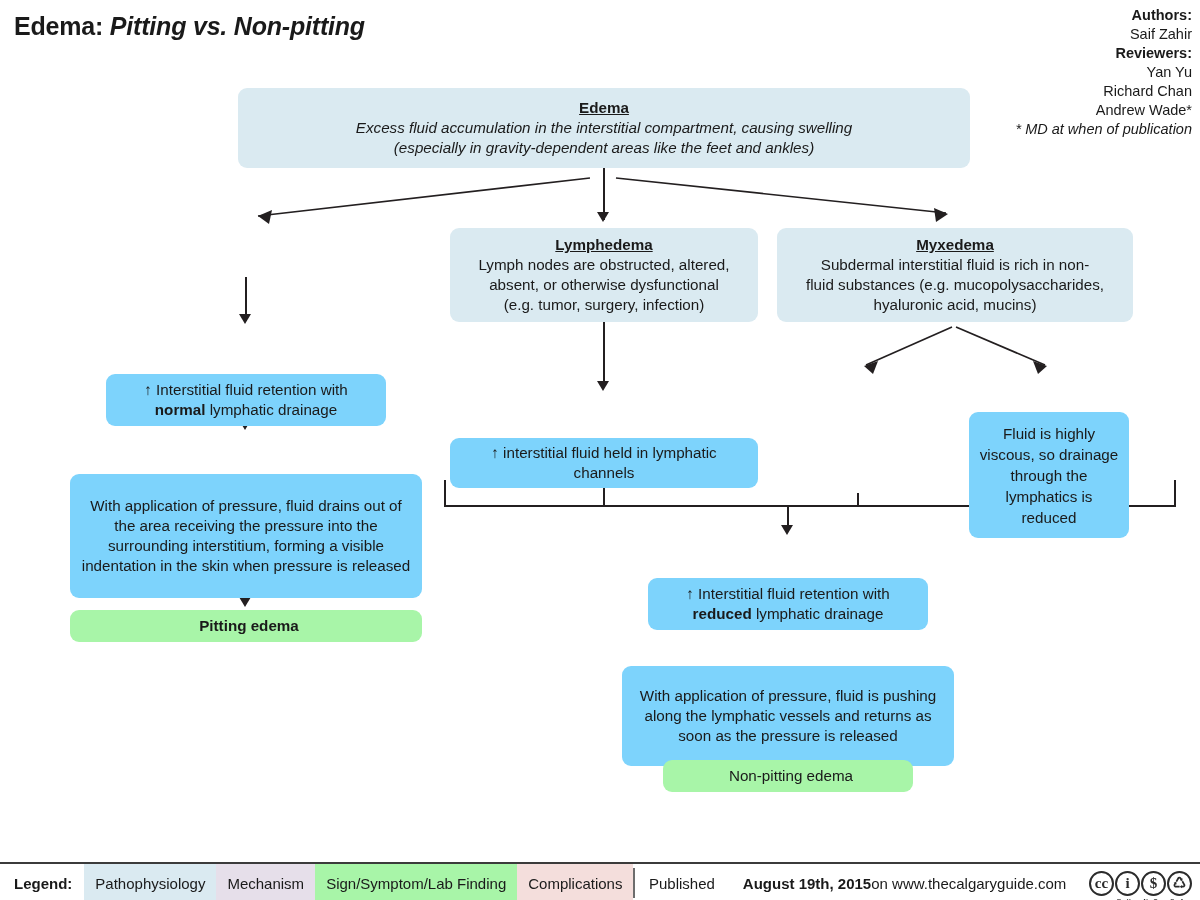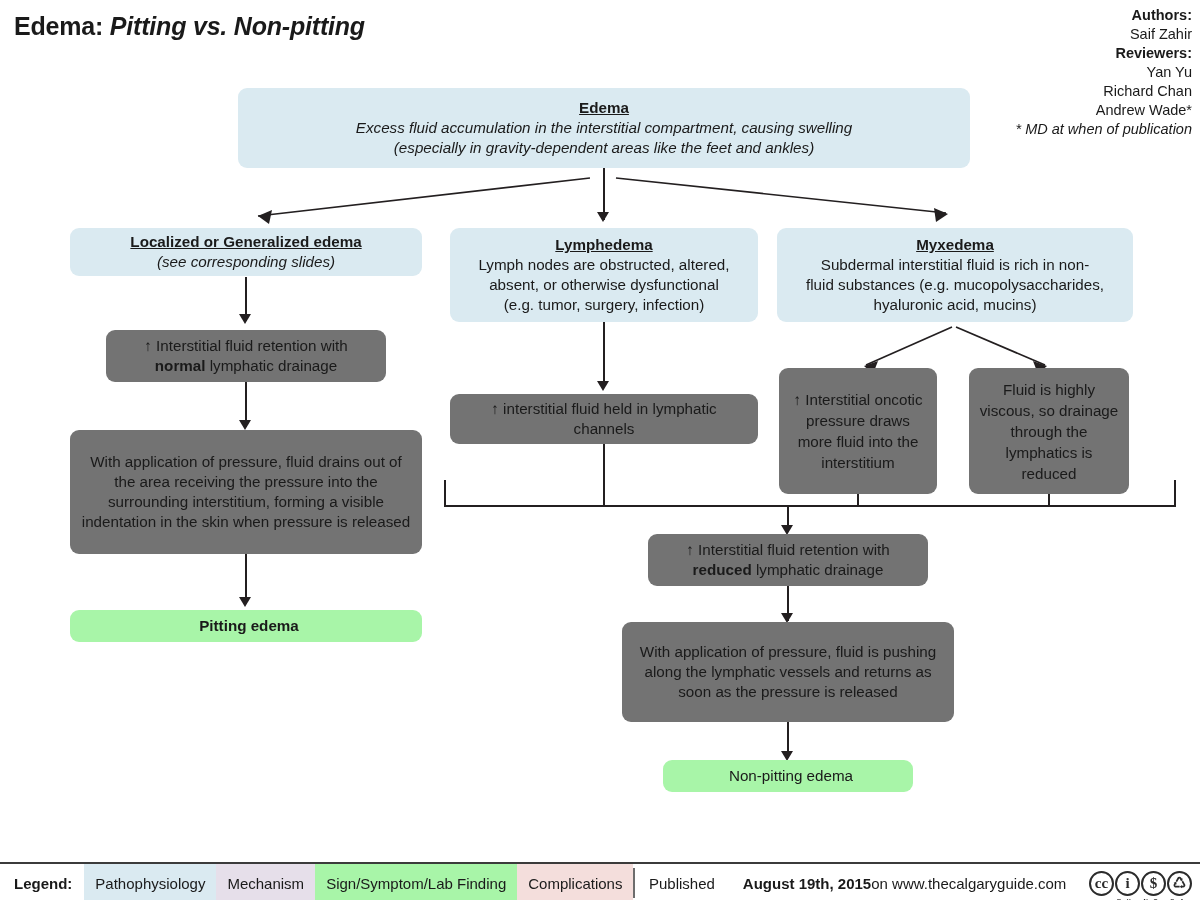--- a/index.html
+++ b/index.html
@@ -51,21 +51,21 @@
     display: flex;
     align-items: center;
     justify-content: center;
     text-align: center;
     padding: 5px 9px;
     line-height: 20px;
     font-size: 15.2px;
   }
   .box .inner { width: 100%; }
   .blue  { background: #daeaf1; }
-  .purp  { background: #737373; }
+  .purp  { background: #7dd3fc; margin-top: 44px; }
   .green { background: #a8f5a8; padding-left: 15px; }
   .box b { font-weight: bold; }
   .box i { font-style: italic; }
   .ttl { font-weight: bold; display: block; text-decoration: underline; }
   .sub { font-style: italic; display: block; }
 
   
   .ln {
     position: absolute;
     background: #231f20;
@@ -219,26 +219,20 @@
   <div class="arrowhead" style="left:781px; top:751px;"></div>
 
   <div class="box blue" id="n-edema" style="left:238px; top:88px; width:732px; height:80px;">
     <div class="inner">
       <span class="ttl">Edema</span>
       <i><span>Excess fluid accumulation in the interstitial compartment, causing swelling</span></i><br>
       <i><span>(especially in gravity-dependent areas like the feet and ankles)</span></i>
     </div>
   </div>
 
-  <div class="box blue" id="n-localized" style="left:70px; top:228px; width:352px; height:48px;">
-    <div class="inner">
-      <span class="ttl">Localized or Generalized edema</span>
-      <span class="sub">(see corresponding slides)</span>
-    </div>
-  </div>
 
   <div class="box blue" id="n-lymphedema" style="left:450px; top:228px; width:308px; height:94px;">
     <div class="inner">
       <span class="ttl">Lymphedema</span>
       <span>Lymph nodes are obstructed, altered,</span><br>
       <span>absent, or otherwise dysfunctional</span><br>
       <span>(e.g. tumor, surgery, infection)</span>
     </div>
   </div>
 
@@ -263,23 +257,20 @@
   </div>
 
   <div class="box green" id="n-pitting" style="left:70px; top:610px; width:352px; height:32px; font-weight:bold;">
     <div class="inner">Pitting edema</div>
   </div>
 
   <div class="box purp" id="n-held" style="left:450px; top:394px; width:308px; height:50px;justify-content:center;">
     <div class="inner">↑ interstitial fluid held in lymphatic channels</div>
   </div>
 
-  <div class="box purp" id="n-oncotic" style="left:779px; top:368px; width:158px; height:126px; line-height:21px;">
-    <div class="inner">↑ Interstitial oncotic pressure draws more fluid into the interstitium</div>
-  </div>
 
   <div class="box purp" id="n-viscous" style="left:969px; top:368px; width:160px; height:126px; line-height:21px;">
     <div class="inner">Fluid is highly viscous, so drainage through the lymphatics is reduced</div>
   </div>
 
   <div class="box purp" id="n-reduced" style="left:648px; top:534px; width:280px; height:52px;">
     <div class="inner">
       <span>↑ Interstitial fluid retention with</span><br>
       <b>reduced</b><span> lymphatic drainage</span>
     </div>

